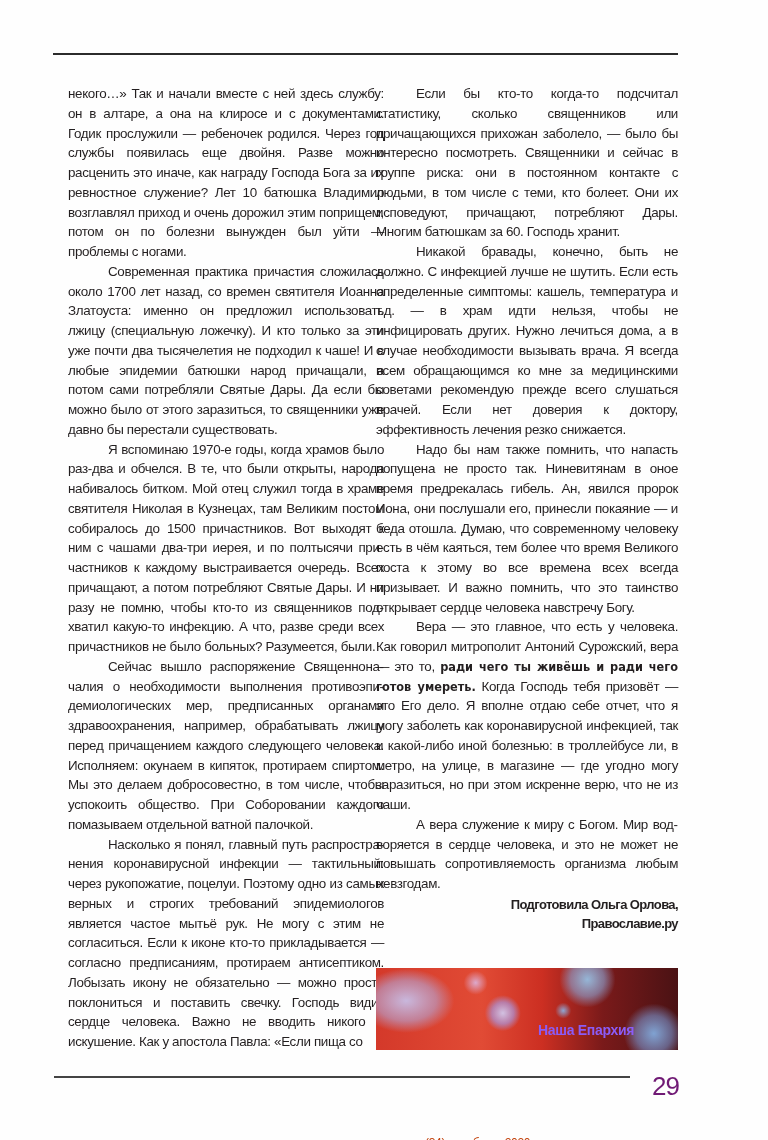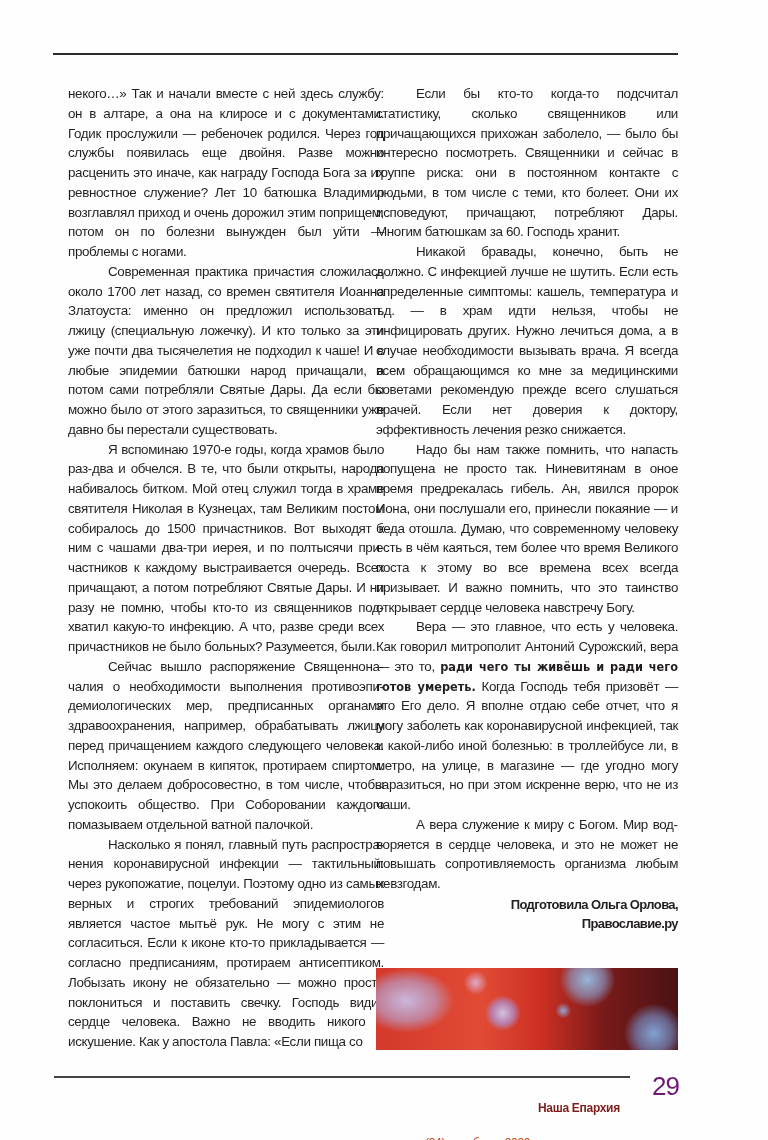--- a/index.html
+++ b/index.html
@@ -43,22 +43,22 @@
   }
   .footer-issue {
     position: absolute; left: 425px; top: 1136px; font-size: 12px; color: #c2410c;
     letter-spacing: -0.3px; font-family: Liberation Sans, sans-serif; font-stretch: condensed;
   }
   .footer-dot {
     display: inline-block; width: 5px; height: 5px; background: #333; border-radius: 50%;
     margin: 0 5px 1px 3px; vertical-align: middle;
   }
   .footer-magazine {
-    position: absolute; left: 538px; top: 1101px; font-size: 12px; font-weight: bold;
-    color: #7f1d1d; letter-spacing: -0.3px; font-family: "Liberation Sans", sans-serif;
+    position: absolute; left: 538px; top: 1022px; font-size: 14px; font-weight: bold;
+    color: #8b5cf6; letter-spacing: -0.3px; font-family: "Liberation Sans", sans-serif;
   }
   .page-number {
     position: absolute; left: 652px; top: 1071px; font-size: 26px; color: #701a75;
     font-family: "Liberation Sans", sans-serif; letter-spacing: -1px;
   }
 </style>
 </head>
 <body>
 
 <div class="rule-top"></div>

